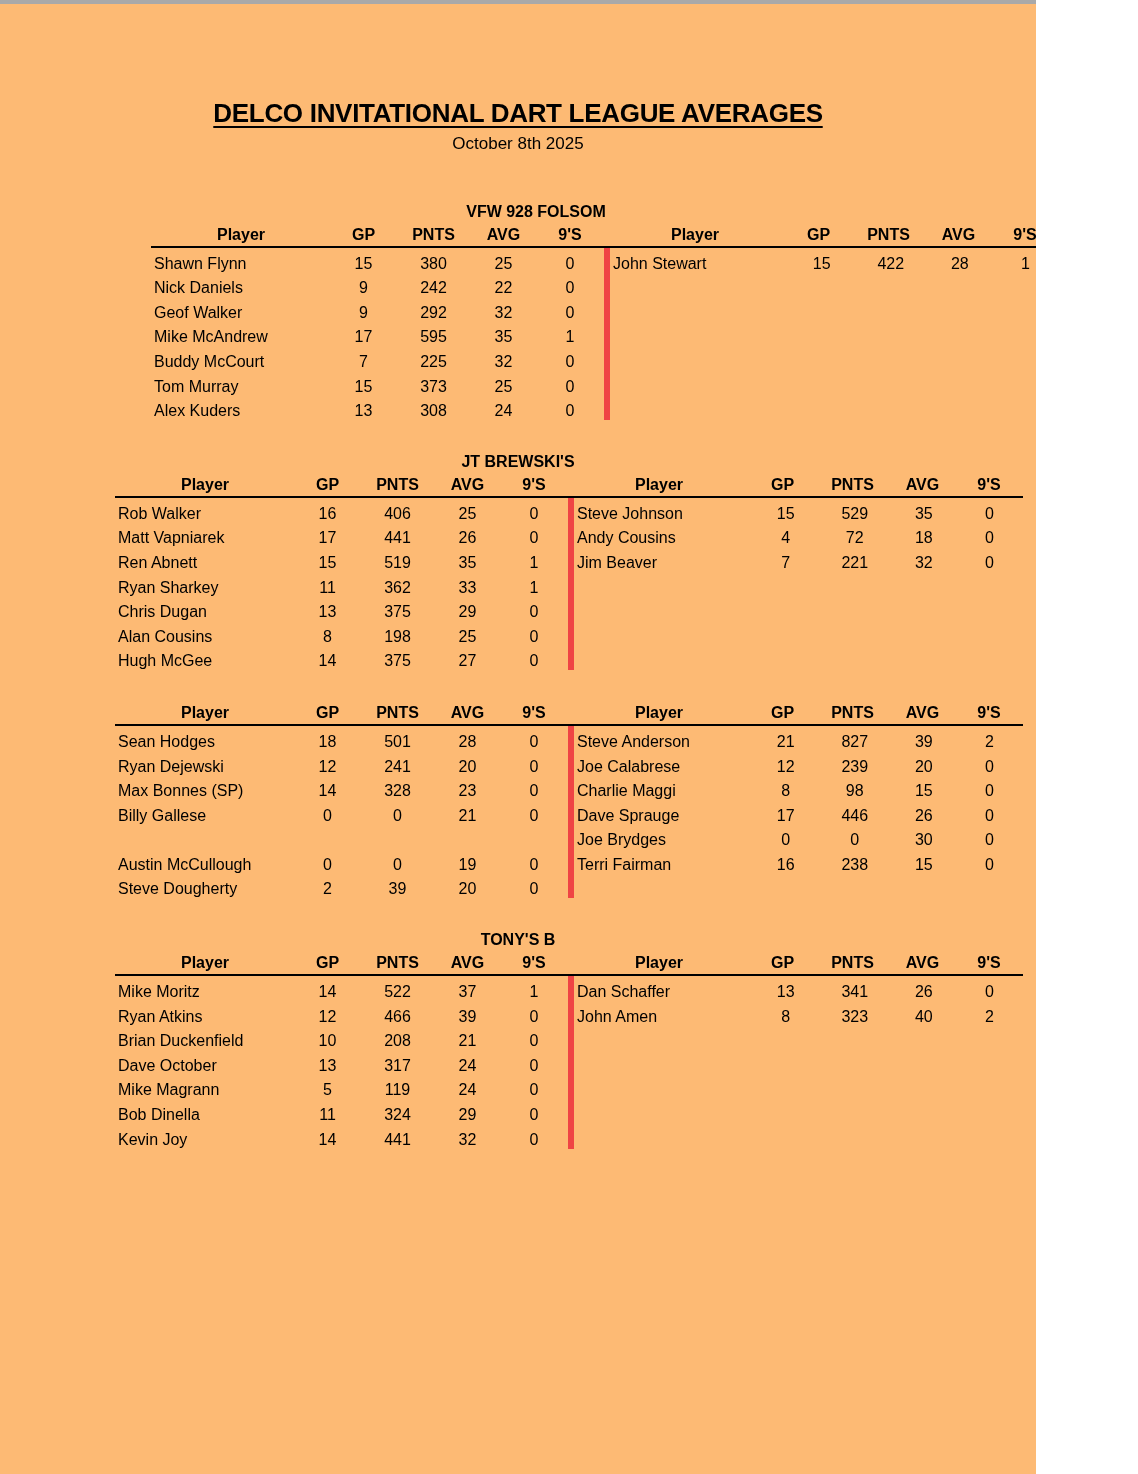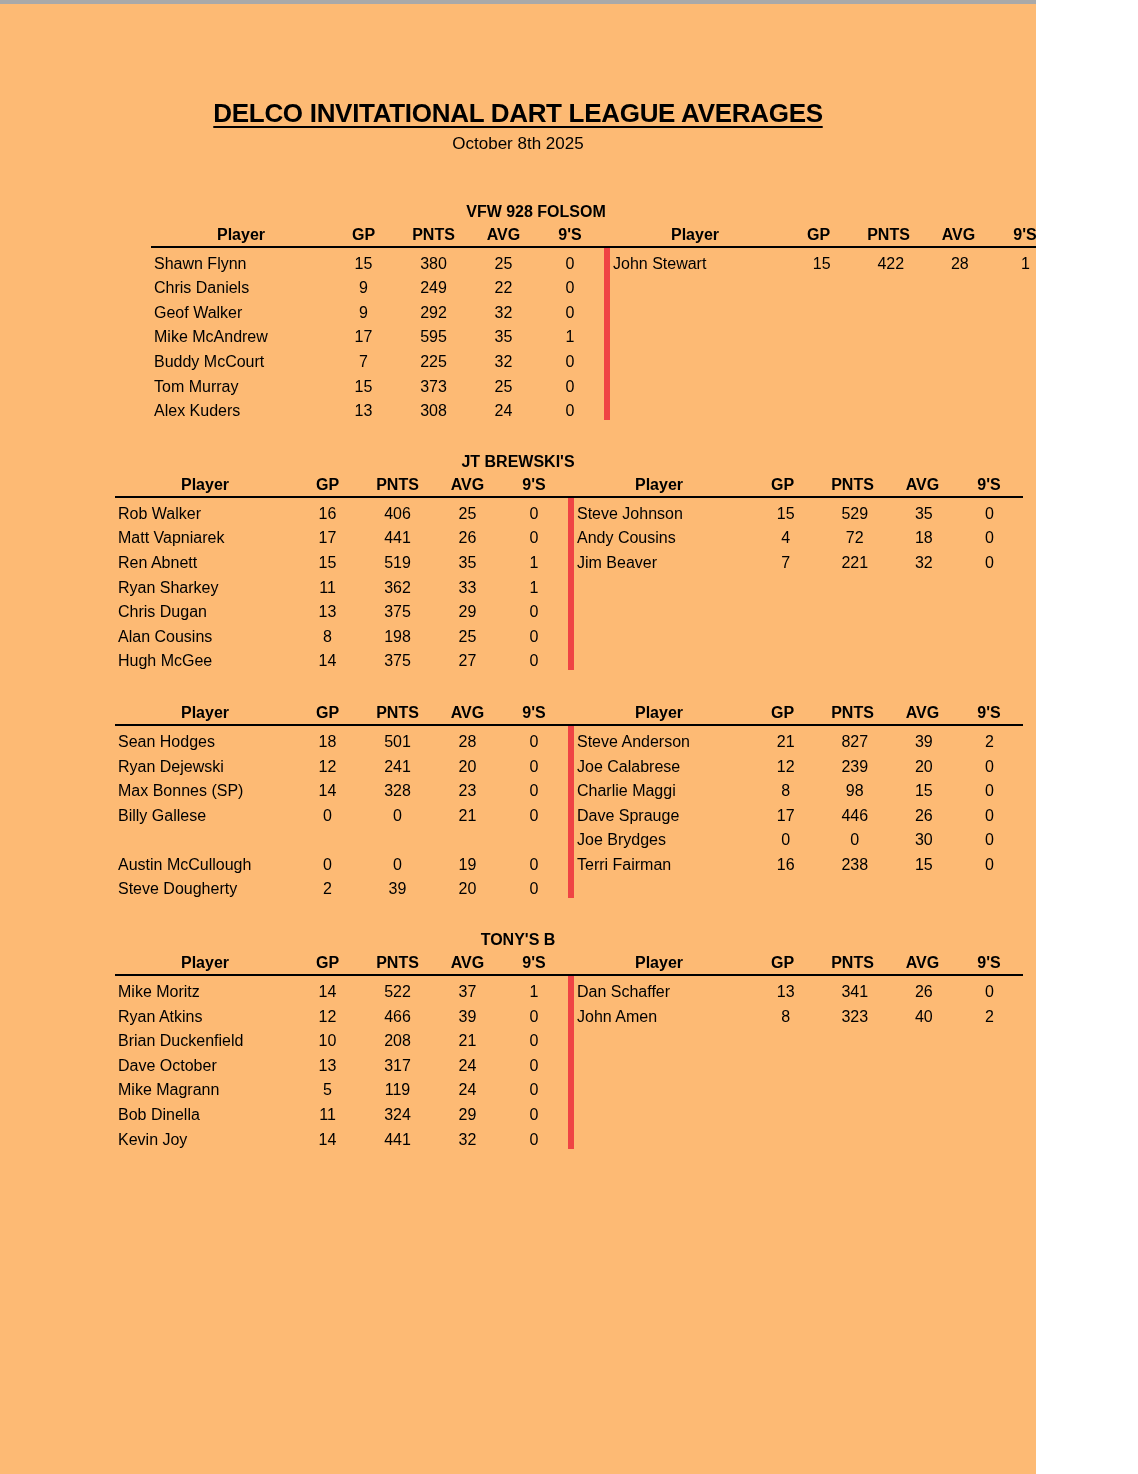--- a/index.html
+++ b/index.html
@@ -85,23 +85,23 @@
       <div class="body-wrap">
         <div class="half lhs">
               <div class="row">
                 <span class="c-player">Shawn Flynn</span>
                 <span class="c-gp">15</span>
                 <span class="c-pnts">380</span>
                 <span class="c-avg">25</span>
                 <span class="c-nines">0</span>
               </div>
               <div class="row">
-                <span class="c-player">Chris Daniels</span>
+                <span class="c-player">Nick Daniels</span>
                 <span class="c-gp">9</span>
-                <span class="c-pnts">249</span>
+                <span class="c-pnts">242</span>
                 <span class="c-avg">22</span>
                 <span class="c-nines">0</span>
               </div>
               <div class="row">
                 <span class="c-player">Geof Walker</span>
                 <span class="c-gp">9</span>
                 <span class="c-pnts">292</span>
                 <span class="c-avg">32</span>
                 <span class="c-nines">0</span>
               </div>

